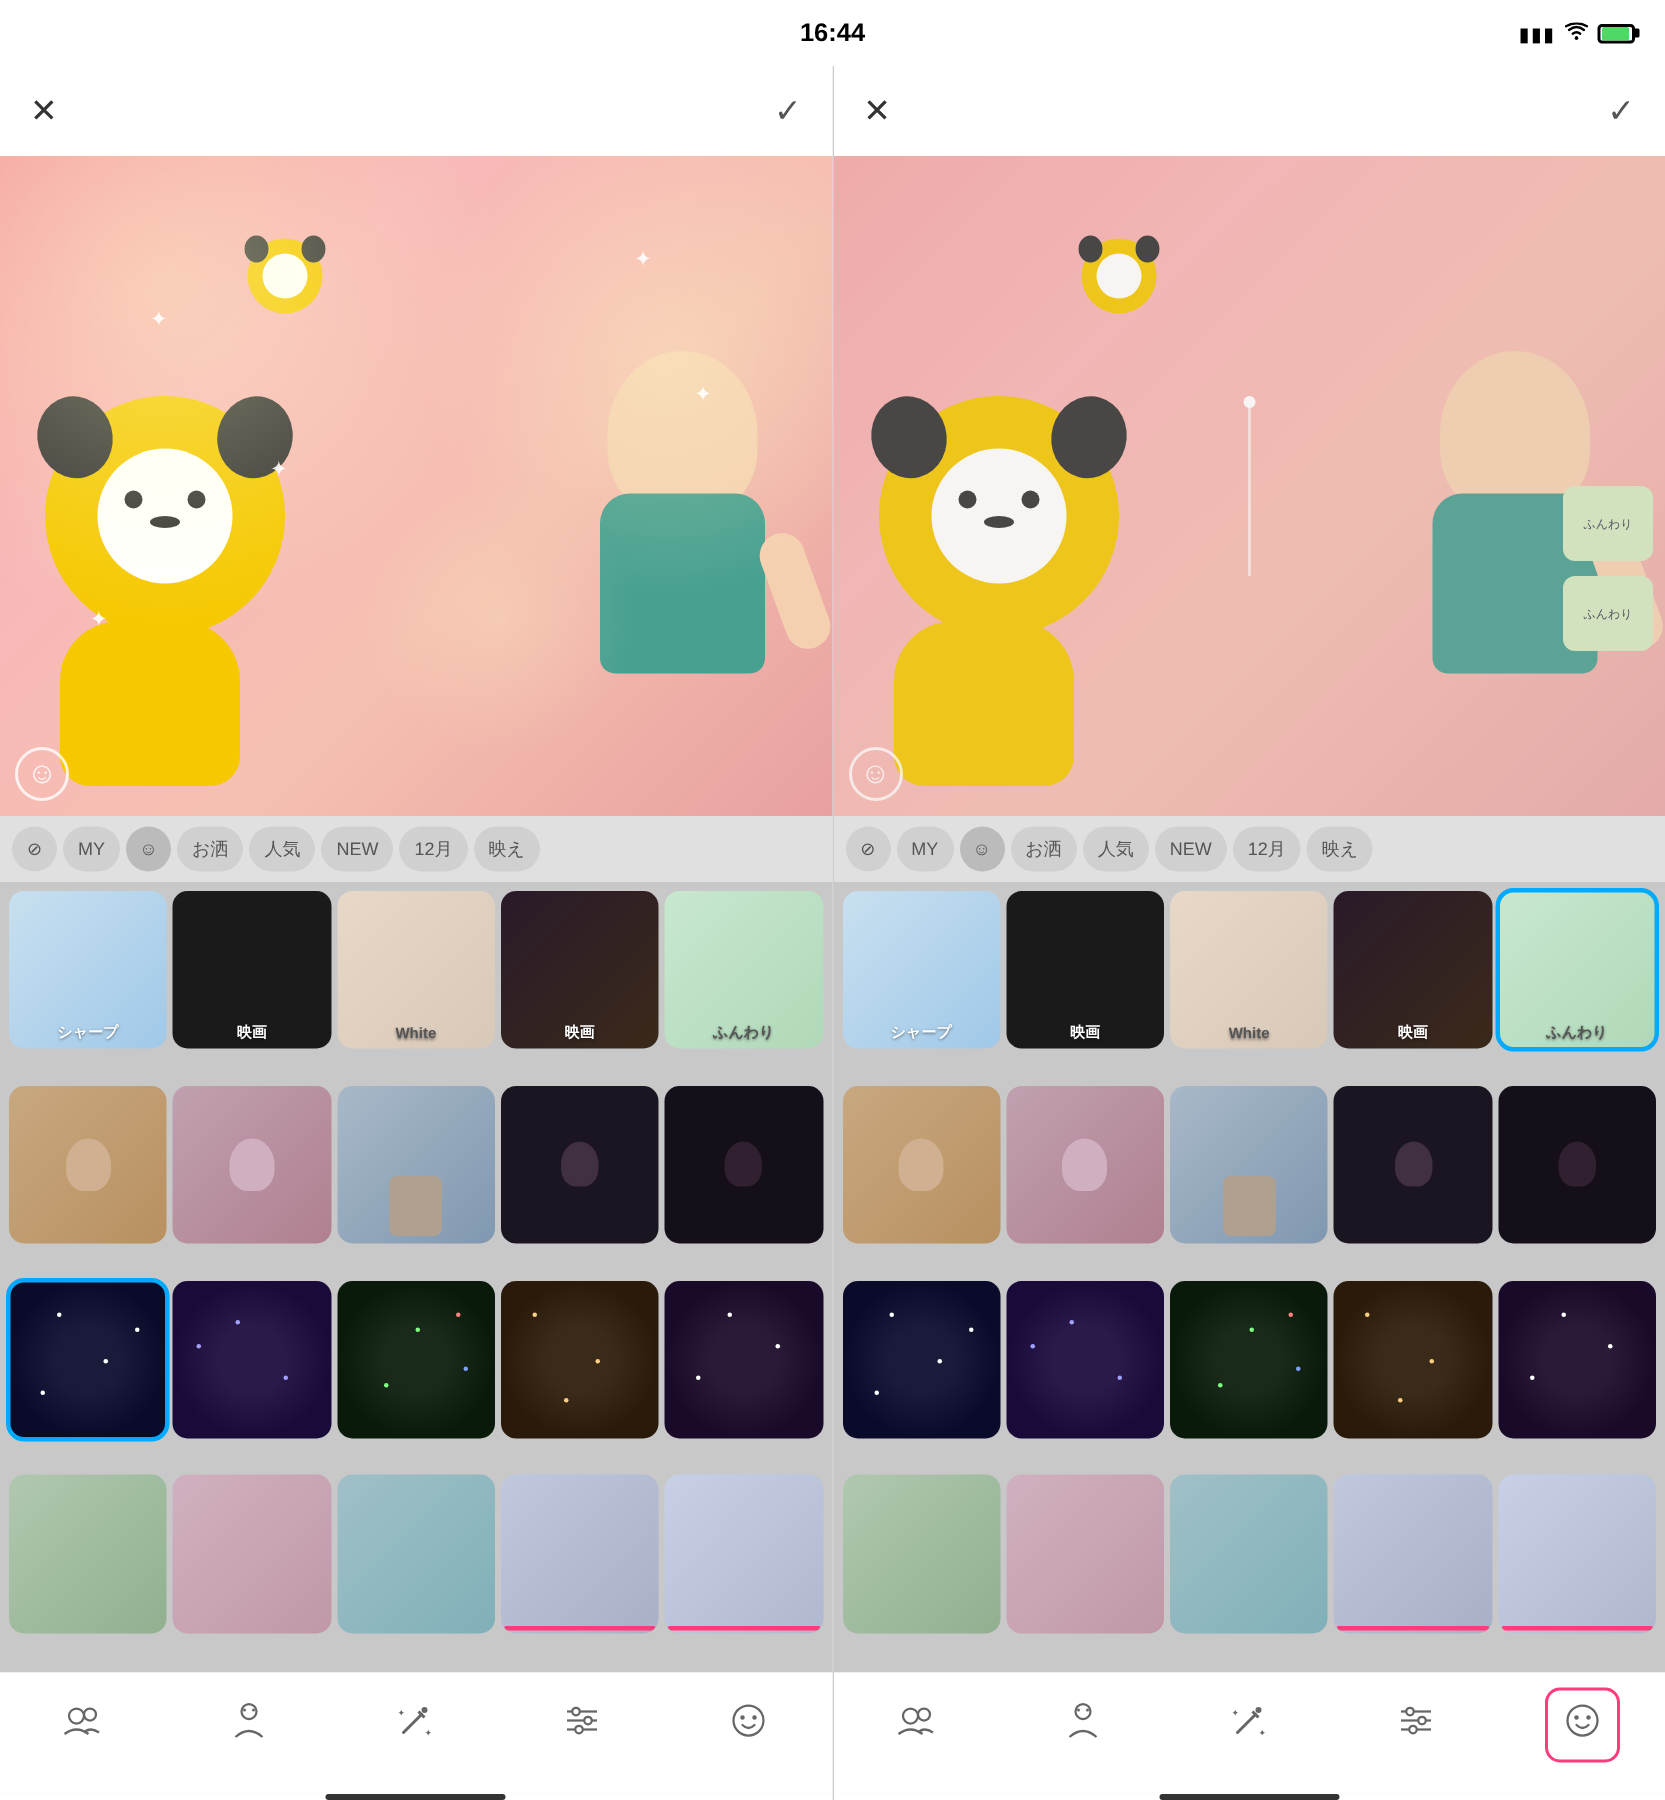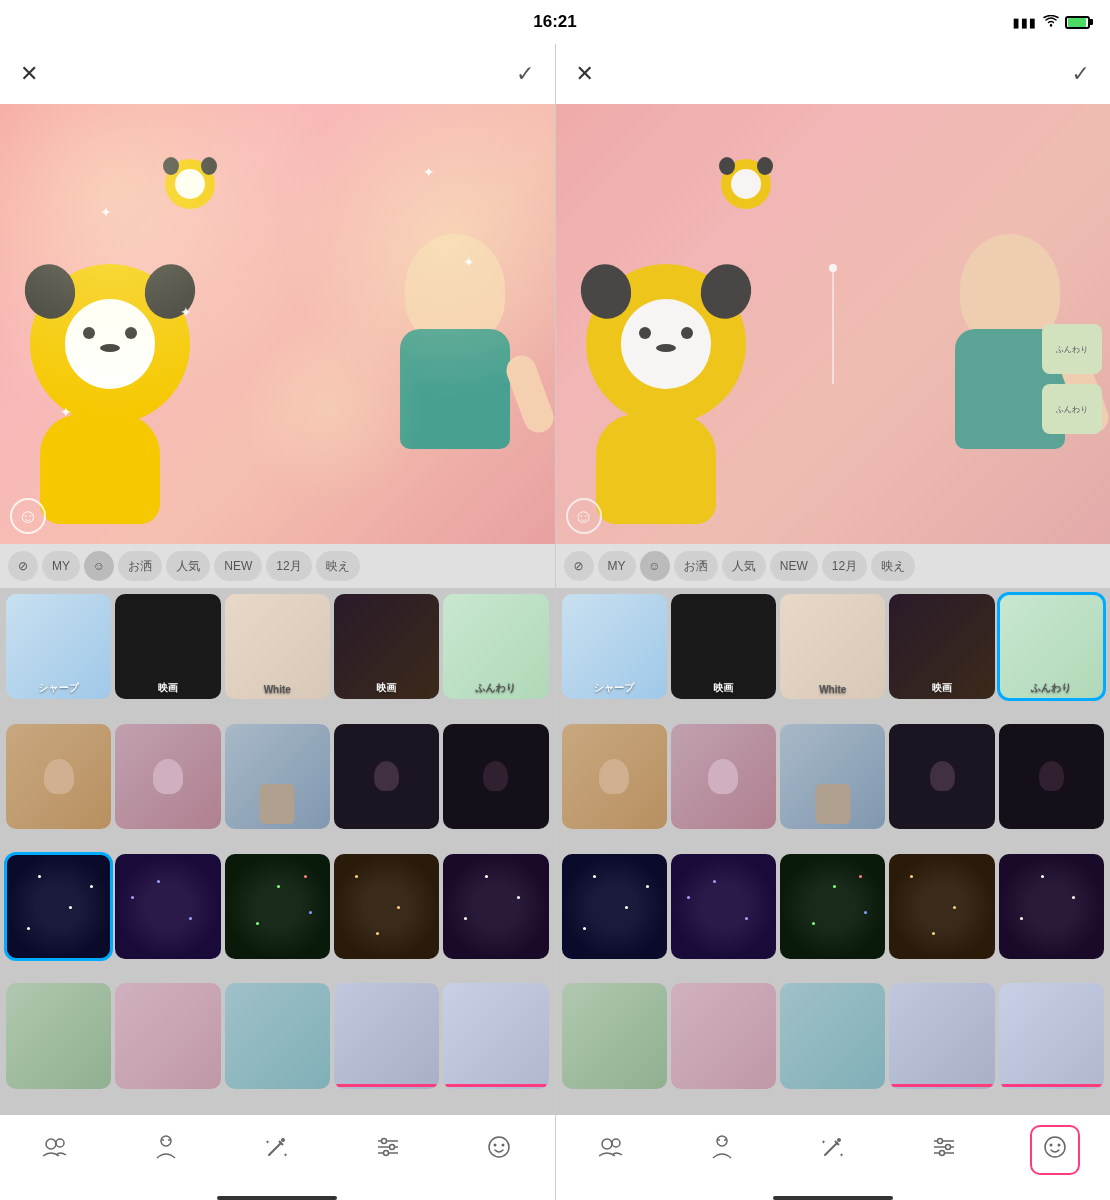--- a/index.html
+++ b/index.html
@@ -412,21 +412,21 @@
       position: absolute;
       top: 0; left: 0; right: 0; bottom: 0;
       background: rgba(200,190,180,0.15);
       pointer-events: none;
     }
   </style>
 </head>
 <body>
 
 <div class="status-bar">
-  <span class="status-time">16:21</span>
+  <span class="status-time">16:44</span>
   <div class="status-icons">
     <span style="font-size:13px; letter-spacing:1px;">▮▮▮</span>
     <span style="font-size:14px;">
       <svg width="16" height="12" viewBox="0 0 16 12">
         <path d="M8 10 L8 10" stroke="#000" stroke-width="2" stroke-linecap="round"></path>
         <path d="M5.5 7.5 Q8 5.5 10.5 7.5" stroke="#000" stroke-width="1.5" fill="none" stroke-linecap="round"></path>
         <path d="M3 5 Q8 1 13 5" stroke="#000" stroke-width="1.5" fill="none" stroke-linecap="round"></path>
         <path d="M1 2.5 Q8 -1.5 15 2.5" stroke="#000" stroke-width="1.5" fill="none" stroke-linecap="round"></path>
         <circle cx="8" cy="10.5" r="1.2" fill="#000"></circle>
       </svg>

